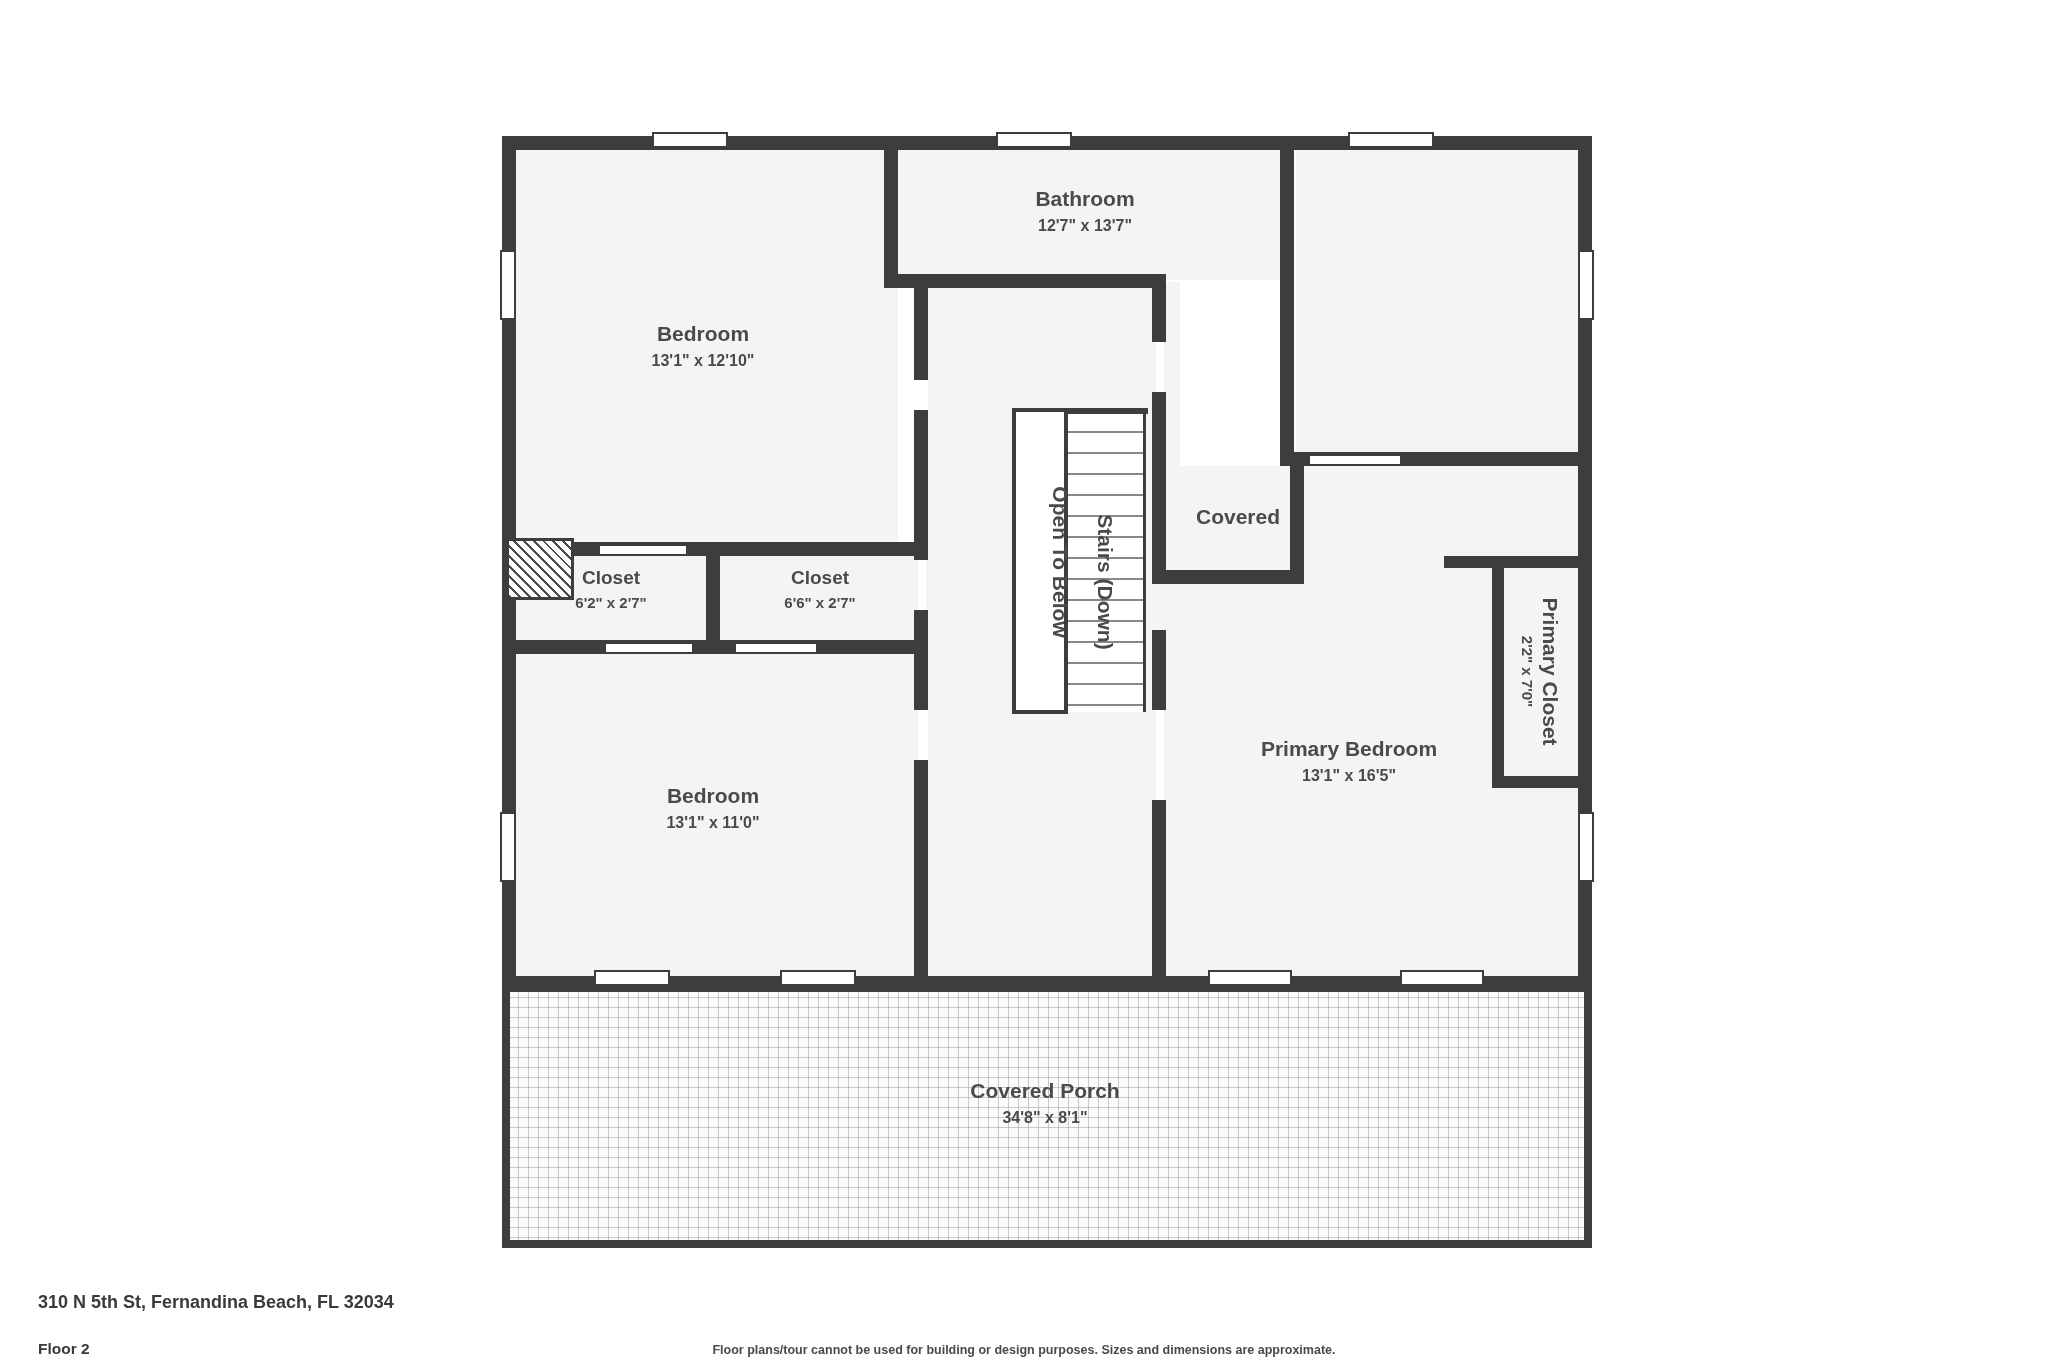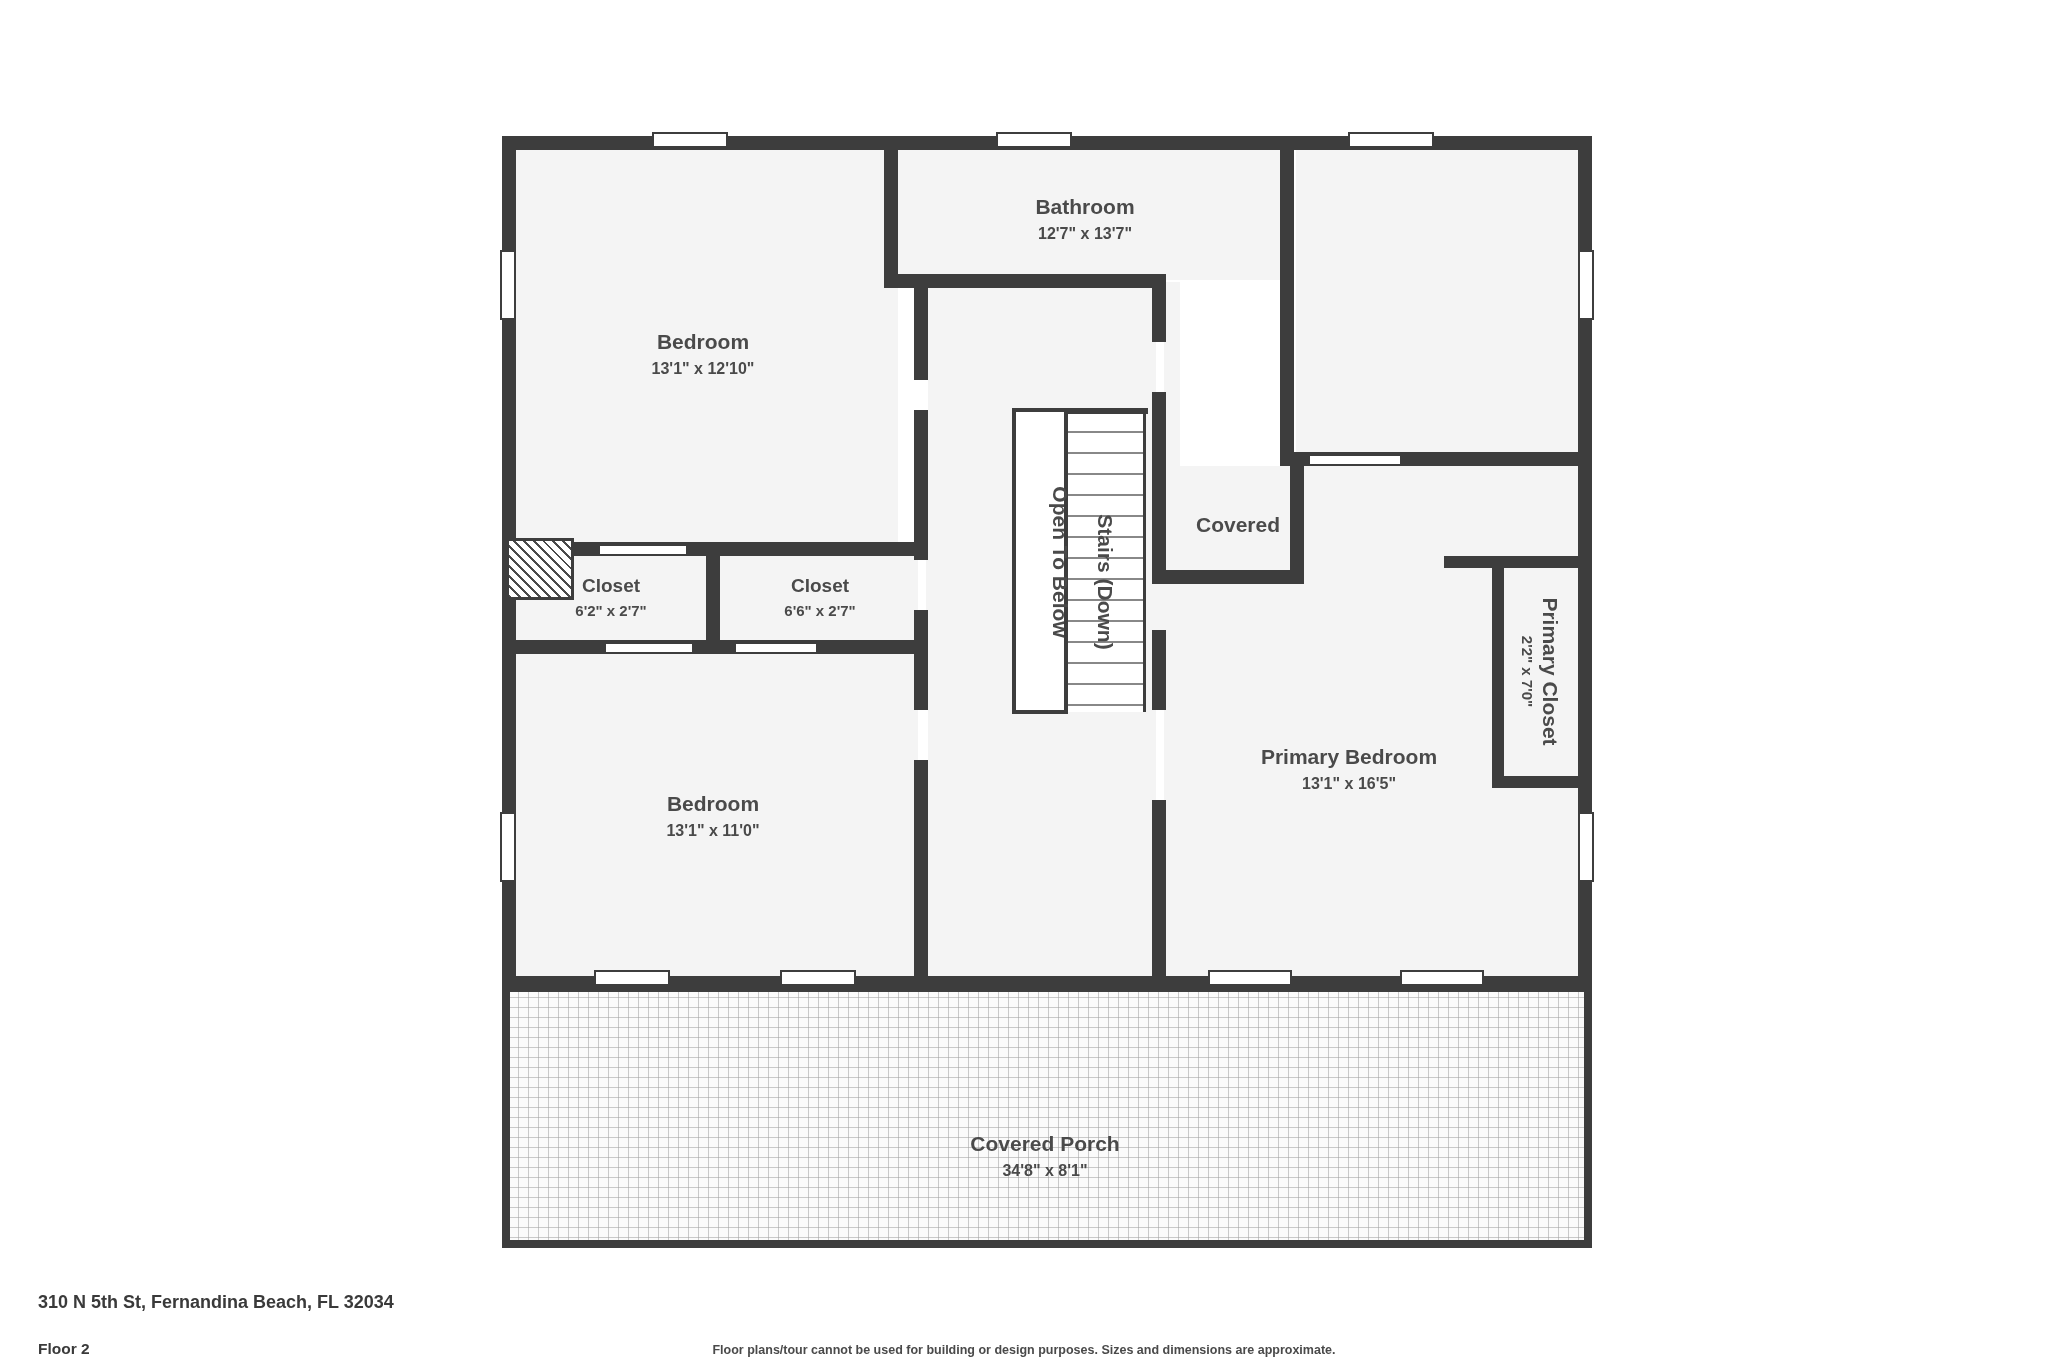--- a/index.html
+++ b/index.html
@@ -70,21 +70,20 @@
     border: 4px solid #3d3d3d;
     box-sizing: border-box;
   }
 
   
   .label {
     position: absolute;
     text-align: center;
     color: #4a4a4a;
     line-height: 1.35;
-    margin-top: 8px;
   }
   .label .name {
     font-weight: bold;
     font-size: 21px;
     white-space: nowrap;
   }
   .label .dims {
     font-weight: bold;
     font-size: 16px;
     white-space: nowrap;
@@ -267,21 +266,21 @@
   <div class="label" style="left:1224px; top:735px; width:250px;">
     <div class="name">Primary Bedroom</div>
     <div class="dims">13'1" x 16'5"</div>
   </div>
 
   <div class="vlabel" style="left:1450px; top:650px; width:180px; transform: rotate(90deg);">
     <div class="name">Primary Closet</div>
     <div class="dims">2'2" x 7'0"</div>
   </div>
 
-  <div class="label" style="left:925px; top:1122px; width:240px;">
+  <div class="label" style="left:925px; top:1077px; width:240px;">
     <div class="name">Covered Porch</div>
     <div class="dims">34'8" x 8'1"</div>
   </div>
 
   <div class="vlabel" style="left:970px; top:550px; width:180px; transform: rotate(90deg);">
     <div class="name">Open To Below</div>
   </div>
 
   <div class="vlabel" style="left:1015px; top:570px; width:180px; transform: rotate(90deg);">
     <div class="name">Stairs (Down)</div>

